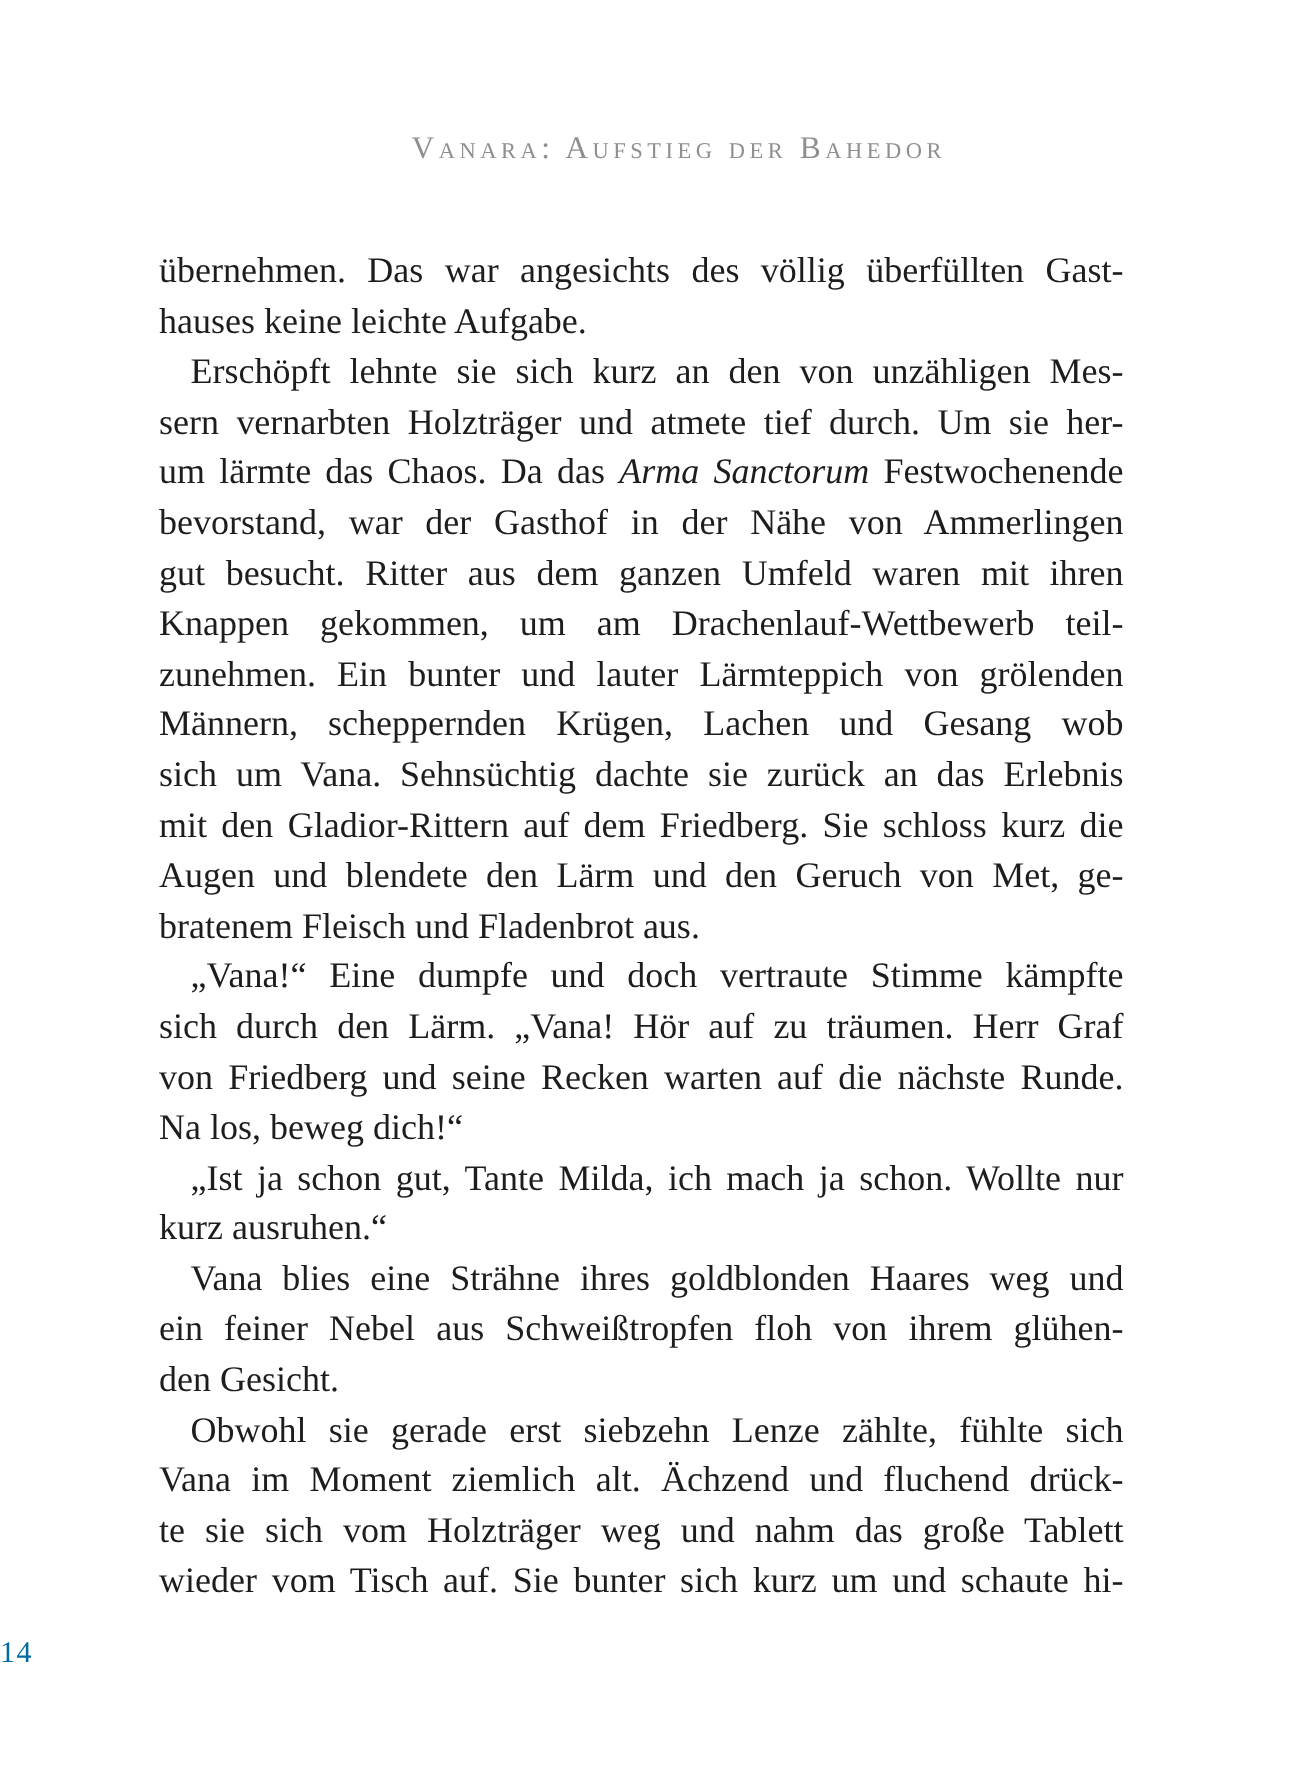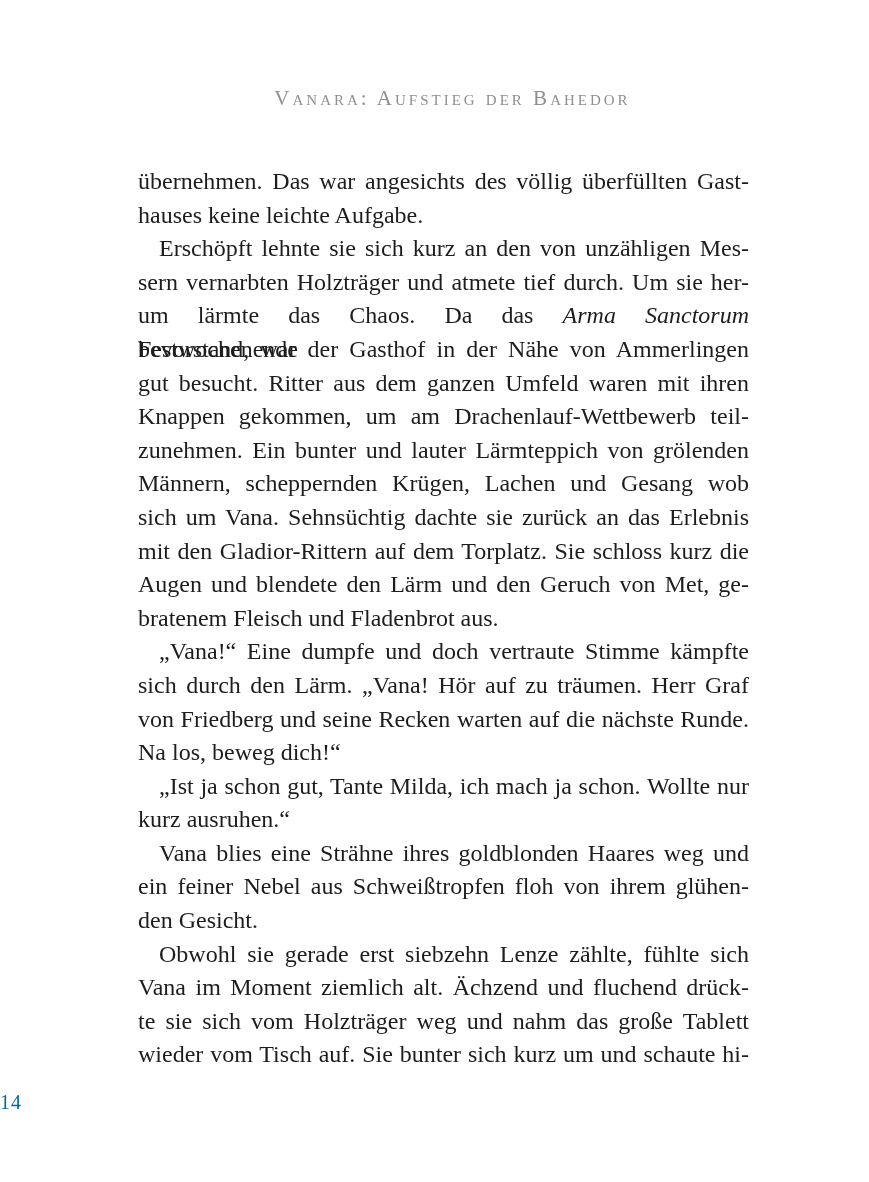--- a/index.html
+++ b/index.html
@@ -35,21 +35,20 @@
     width: 643px;
     font-size: 24px;
     line-height: 33.6px;
     color: #1d1d1d;
   }
   .line {
     height: 33.6px;
     text-align: justify;
     text-align-last: justify;
     text-justify: inter-word;
-    margin-left: 32px;
   }
   .line.end {
     text-align-last: left;
   }
   .line.indent {
     text-indent: 21px;
   }
   .line i {
     font-style: italic;
   }
@@ -77,21 +76,21 @@
       <div>
         <div class="line indent">Erschöpft lehnte sie sich kurz an den von unzähligen Mes-</div>
         <div class="line">sern vernarbten Holzträger und atmete tief durch. Um sie her-</div>
         <div class="line">um lärmte das Chaos. Da das <i>Arma Sanctorum</i> Festwochenende</div>
         <div class="line">bevorstand, war der Gasthof in der Nähe von Ammerlingen</div>
         <div class="line">gut besucht. Ritter aus dem ganzen Umfeld waren mit ihren</div>
         <div class="line">Knappen gekommen, um am Drachenlauf-Wettbewerb teil-</div>
         <div class="line">zunehmen. Ein bunter und lauter Lärmteppich von grölenden</div>
         <div class="line">Männern, scheppernden Krügen, Lachen und Gesang wob</div>
         <div class="line">sich um Vana. Sehnsüchtig dachte sie zurück an das Erlebnis</div>
-        <div class="line">mit den Gladior-Rittern auf dem Torplatz. Sie schloss kurz die</div>
+        <div class="line">mit den Gladior-Rittern auf dem Friedberg. Sie schloss kurz die</div>
         <div class="line">Augen und blendete den Lärm und den Geruch von Met, ge-</div>
         <div class="line end">bratenem Fleisch und Fladenbrot aus.</div>
       </div>
       <div>
         <div class="line indent">„Vana!“ Eine dumpfe und doch vertraute Stimme kämpfte</div>
         <div class="line">sich durch den Lärm. „Vana! Hör auf zu träumen. Herr Graf</div>
         <div class="line">von Friedberg und seine Recken warten auf die nächste Runde.</div>
         <div class="line end">Na los, beweg dich!“</div>
       </div>
       <div>

